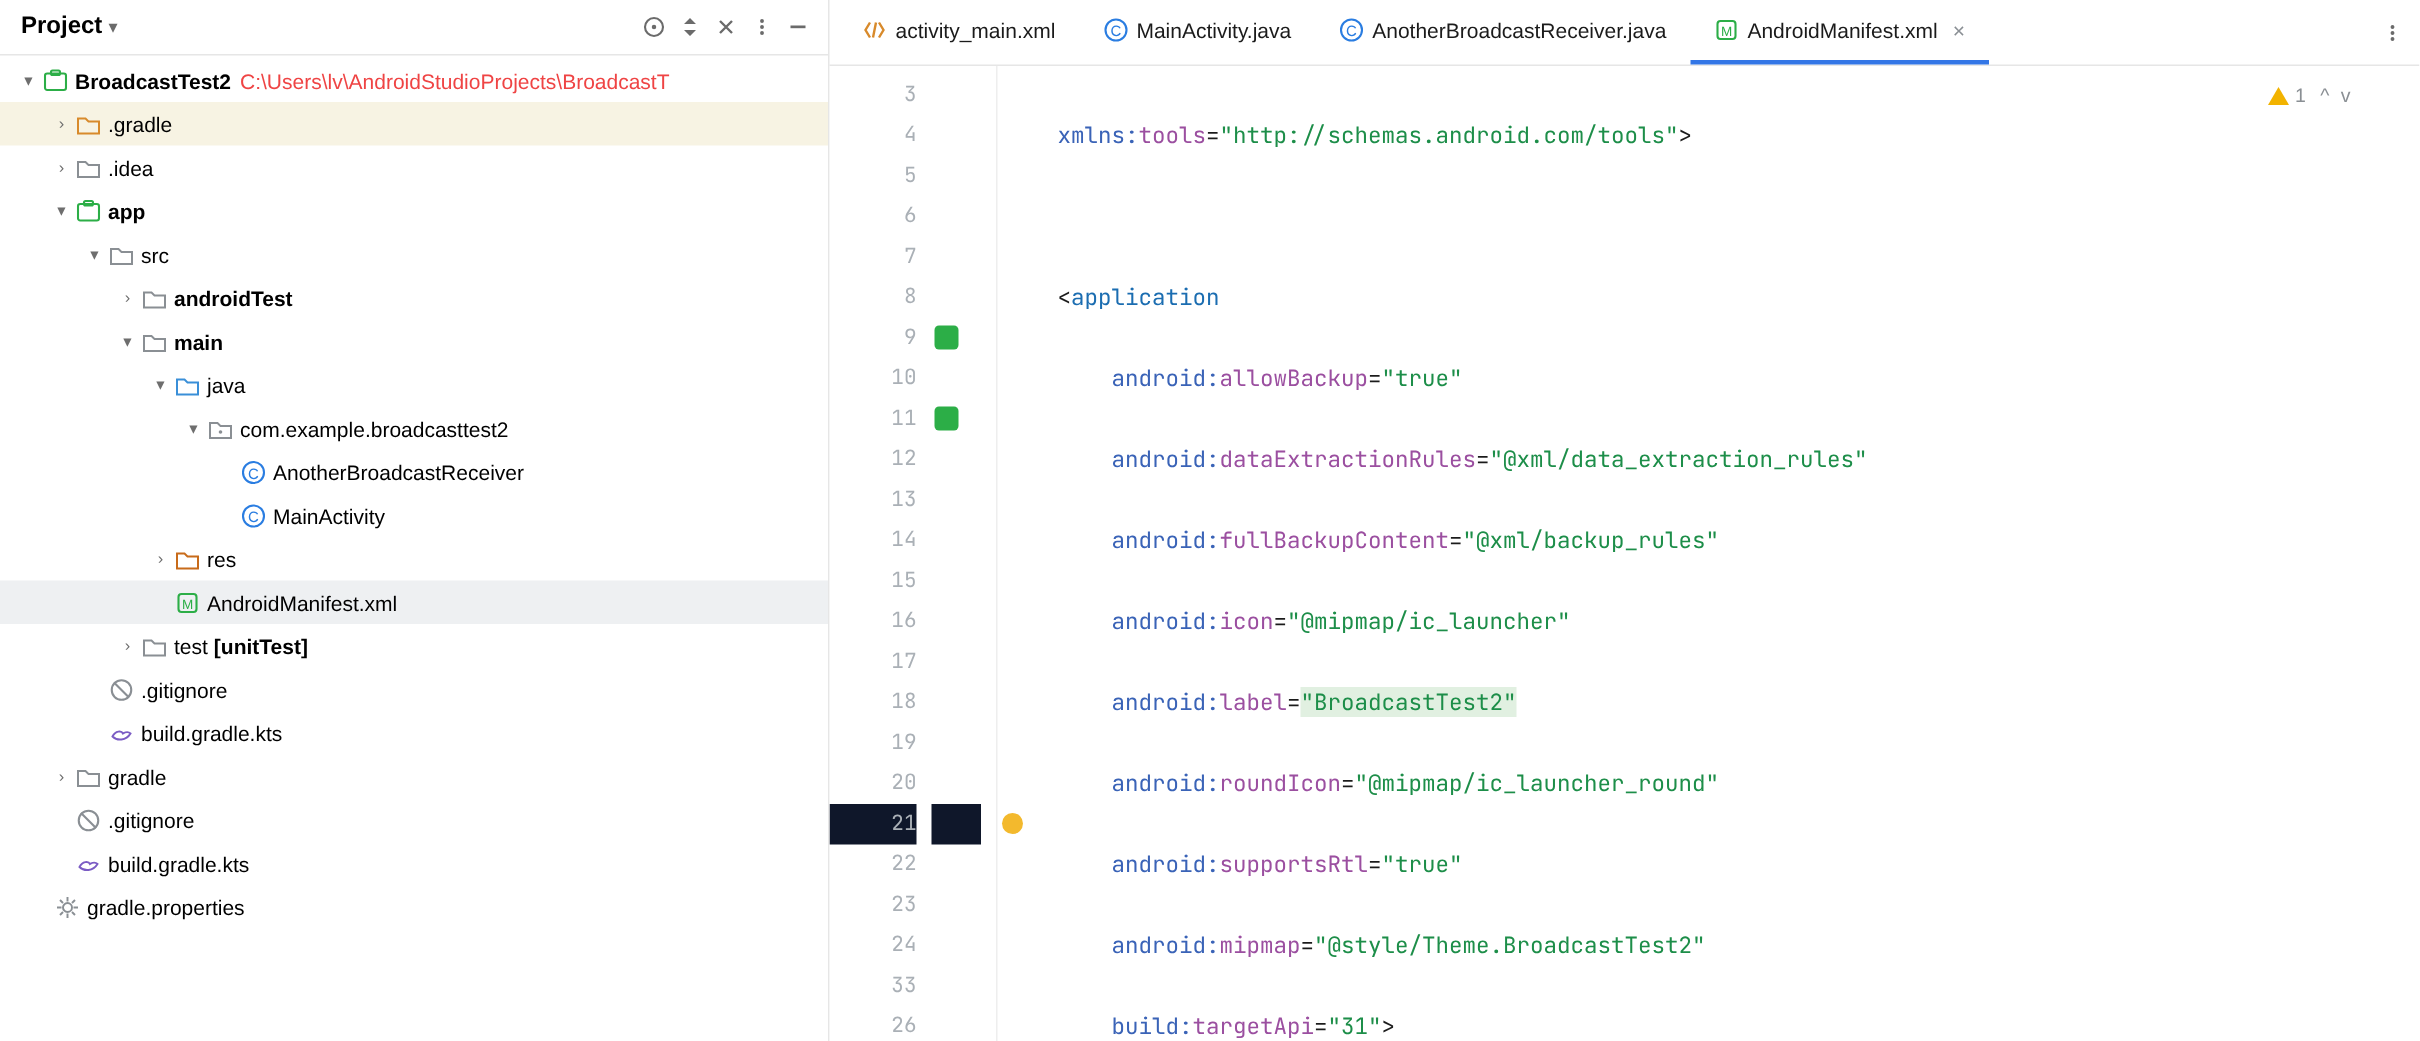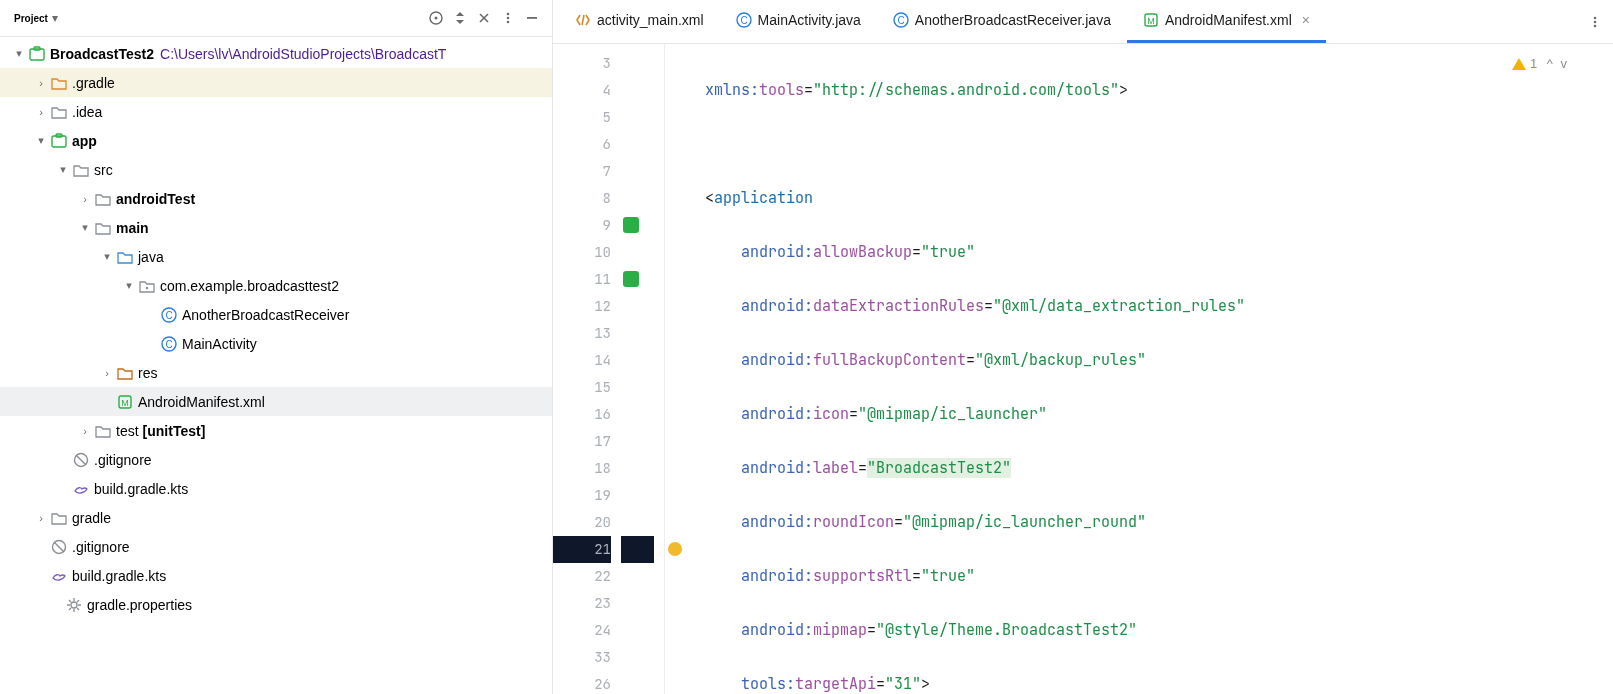--- a/index.html
+++ b/index.html
@@ -21,40 +21,40 @@
     flex-direction: column;
     background: #fff;
   }
   .sidebar-hdr {
     height: 37px;
     display: flex;
     align-items: center;
     padding: 0 8px 0 14px;
     border-bottom: 1px solid #e6e6e6;
   }
-  .sidebar-hdr .title { font-weight: 600; font-size: 10px; }
+  .sidebar-hdr .title { font-weight: 600; font-size: 16px; }
   .sidebar-hdr .chev {
     margin-left: 4px; color: #6b6b6b; font-size: 12px;
   }
   .sidebar-hdr .spacer { flex: 1; }
   .hdr-icon {
     width: 24px; height: 24px; display:flex;align-items:center;justify-content:center;
     color:#6b6b6b; border-radius:4px; cursor:pointer;
   }
   .tree { flex:1; overflow:auto; padding-top:2px;}
   .tree-row {
     display:flex; align-items:center; height:29px;
     white-space:nowrap; cursor:pointer;
   }
   .tree-row.sel { background:#eef0f2; }
   .tree-row.hi  { background:#f7f3e3; }
   .arrow { width:18px; text-align:center; color:#6e6e6e; font-size:11px;}
   .t-icon { width:18px; display:inline-flex;justify-content:center;align-items:center; margin-right:4px;}
   .bold { font-weight:600; }
-  .dim  { color:#4c1d95; }
+  .dim  { color:#ef4444; }
   .brk  { font-weight:600; margin-left:4px; }
   
   svg { display:block; }
 
   
   .main { flex:1; display:flex; flex-direction:column; min-width:0;}
   .tabs {
     height:44px; display:flex; align-items:stretch;
     border-bottom:1px solid #e6e6e6; padding-left:6px;
   }
@@ -318,21 +318,21 @@
       <span>.gitignore</span>
     </div>
     <div class="tree-row" style="padding-left:50px">
       <span class="t-icon">
           <svg width="16" height="16">
             <path d="M2 10c3 3 9 3 12-2-2-2-5 0-5 0-1-2-5-2-7 2z" fill="none" stroke="#7b5cc4" stroke-width="1.3"></path>
           </svg>
         </span>
       <span>build.gradle.kts</span>
     </div>
-    <div class="tree-row" style="padding-left:65px">
+    <div class="tree-row" style="padding-left:36px">
       <span class="t-icon">
           <svg width="16" height="16">
             <circle cx="8" cy="8" r="3" fill="none" stroke="#8a8f94" stroke-width="1.3"></circle>
             <path d="M8 1v3M8 12v3M1 8h3M12 8h3M3 3l2 2M11 11l2 2M13 3l-2 2M5 11l-2 2" stroke="#8a8f94" stroke-width="1.3"></path>
           </svg>
         </span>
       <span>gradle.properties</span>
     </div>
   </div>
 </div>
@@ -453,21 +453,21 @@
 <div class="cline"></div>
 <div class="cline">    <span class="xpunc">&lt;</span><span class="xtag">application</span></div>
 <div class="cline">        <span class="xpre">android:</span><span class="xattr">allowBackup</span><span class="xpunc">=</span><span class="xstr">"true"</span></div>
 <div class="cline">        <span class="xpre">android:</span><span class="xattr">dataExtractionRules</span><span class="xpunc">=</span><span class="xstr">"@xml/data_extraction_rules"</span></div>
 <div class="cline">        <span class="xpre">android:</span><span class="xattr">fullBackupContent</span><span class="xpunc">=</span><span class="xstr">"@xml/backup_rules"</span></div>
 <div class="cline">        <span class="xpre">android:</span><span class="xattr">icon</span><span class="xpunc">=</span><span class="xstr">"@mipmap/ic_launcher"</span></div>
 <div class="cline">        <span class="xpre">android:</span><span class="xattr">label</span><span class="xpunc">=</span><span class="xstr hiback">"BroadcastTest2"</span></div>
 <div class="cline">        <span class="xpre">android:</span><span class="xattr">roundIcon</span><span class="xpunc">=</span><span class="xstr">"@mipmap/ic_launcher_round"</span></div>
 <div class="cline">        <span class="xpre">android:</span><span class="xattr">supportsRtl</span><span class="xpunc">=</span><span class="xstr">"true"</span></div>
 <div class="cline">        <span class="xpre">android:</span><span class="xattr">mipmap</span><span class="xpunc">=</span><span class="xstr">"@style/Theme.BroadcastTest2"</span></div>
-<div class="cline">        <span class="xpre">tools:</span><span class="xattr">targetApi</span><span class="xpunc">=</span><span class="xstr">"31"</span><span class="xpunc">&gt;</span></div>
+<div class="cline">        <span class="xpre">build:</span><span class="xattr">targetApi</span><span class="xpunc">=</span><span class="xstr">"31"</span><span class="xpunc">&gt;</span></div>
 
 
 
 
 
 
 
 
 
 

